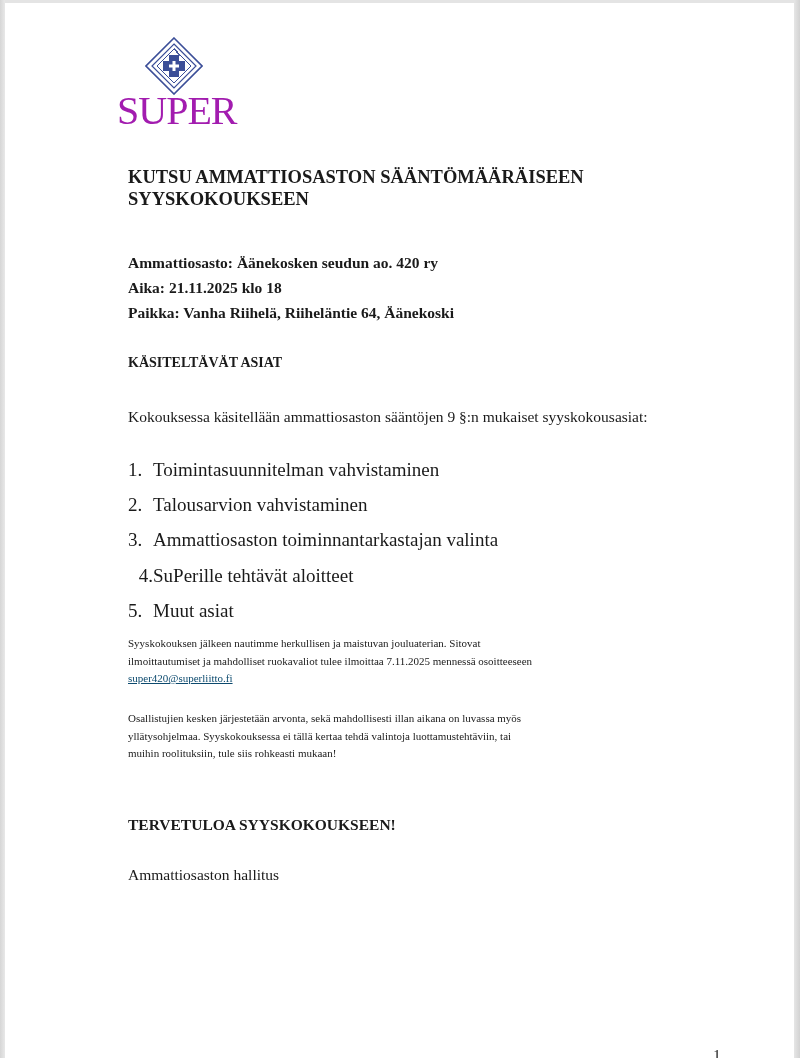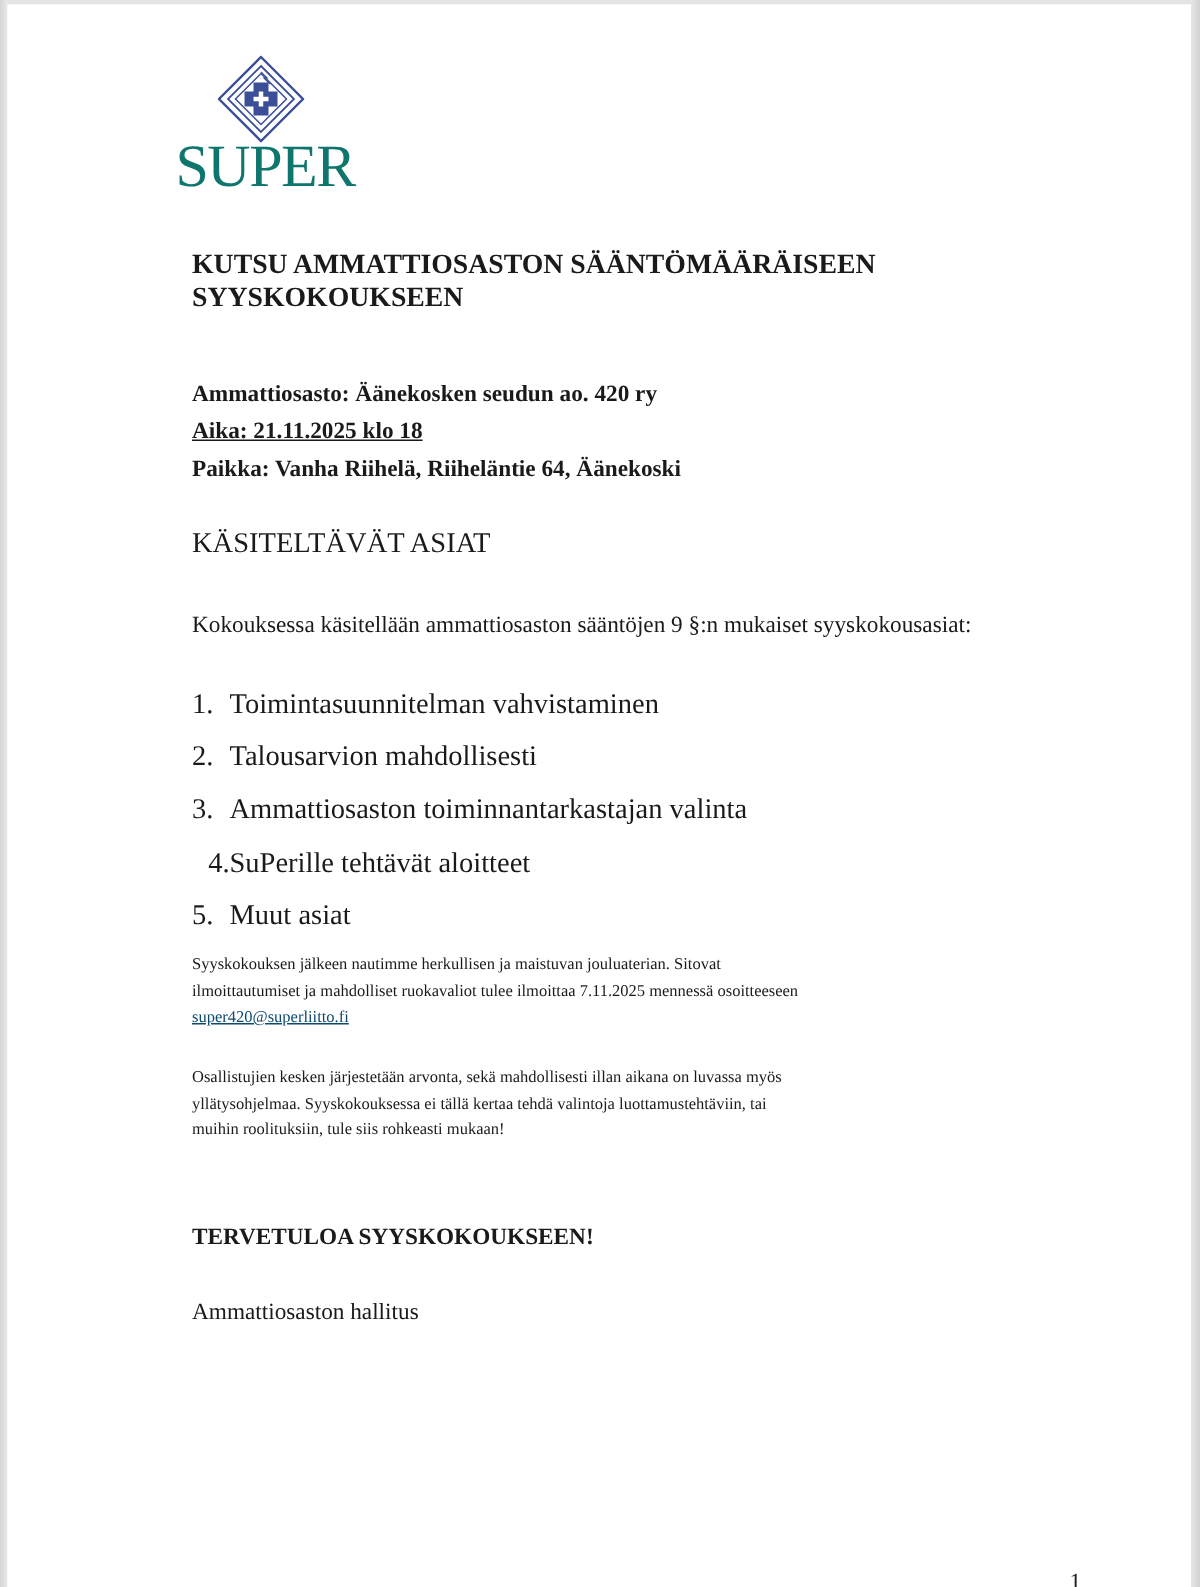--- a/index.html
+++ b/index.html
@@ -43,21 +43,21 @@
       left: 28px;
       top: 0;
       width: 58px;
       height: 58px;
     }
     .logo-text {
       position: absolute;
       left: 0;
       top: 54px;
       font-family: "Liberation Serif", serif;
-      color: #0f766e;
+      color: #a21caf;
       font-size: 40px;
       line-height: 40px;
       letter-spacing: -1px;
       white-space: nowrap;
     }
     .content {
       position: absolute;
       left: 123px;
       top: 0;
       width: 620px;
@@ -77,22 +77,22 @@
       left: 0;
       font-weight: bold;
       font-size: 15.5px;
       line-height: 20px;
       white-space: nowrap;
     }
     .section-heading {
       position: absolute;
       top: 350px;
       left: 0;
-      font-weight: normal;
-      font-size: 19px;
+      font-weight: bold;
+      font-size: 14px;
       line-height: 20px;
       margin: 0;
     }
     .intro {
       position: absolute;
       top: 404px;
       left: 0;
       font-size: 15.5px;
       line-height: 20px;
       white-space: nowrap;
@@ -173,33 +173,33 @@
   </div>
 
   <div class="content">
 
     <h1 class="title">
       <span>KUTSU AMMATTIOSASTON SÄÄNTÖMÄÄRÄISEEN</span><br>
       <span>SYYSKOKOUKSEEN</span>
     </h1>
 
     <div class="meta-line" style="top:250px;">Ammattiosasto: Äänekosken seudun ao. 420 ry</div>
-    <div class="meta-line" style="top:275px;text-decoration:underline;">Aika: 21.11.2025 klo 18</div>
+    <div class="meta-line" style="top:275px;">Aika: 21.11.2025 klo 18</div>
     <div class="meta-line" style="top:300px;">Paikka: Vanha Riihelä, Riiheläntie 64, Äänekoski</div>
 
     <h2 class="section-heading">KÄSITELTÄVÄT ASIAT</h2>
 
     <div class="intro">Kokouksessa käsitellään ammattiosaston sääntöjen 9 §:n mukaiset syyskokousasiat:</div>
 
     <div class="agenda">
       <div class="agenda-item" style="top:457px;">
         <span class="agenda-num">1.</span><span>Toimintasuunnitelman vahvistaminen</span>
       </div>
       <div class="agenda-item" style="top:492px;">
-        <span class="agenda-num">2.</span><span>Talousarvion mahdollisesti</span>
+        <span class="agenda-num">2.</span><span>Talousarvion vahvistaminen</span>
       </div>
       <div class="agenda-item" style="top:527px;">
         <span class="agenda-num">3.</span><span>Ammattiosaston toiminnantarkastajan valinta</span>
       </div>
       <div class="agenda-item" style="top:563px;text-align:right;">
         <span class="agenda-num">4.</span><span>SuPerille tehtävät aloitteet</span>
       </div>
       <div class="agenda-item" style="top:598px;">
         <span class="agenda-num">5.</span><span>Muut asiat</span>
       </div>

